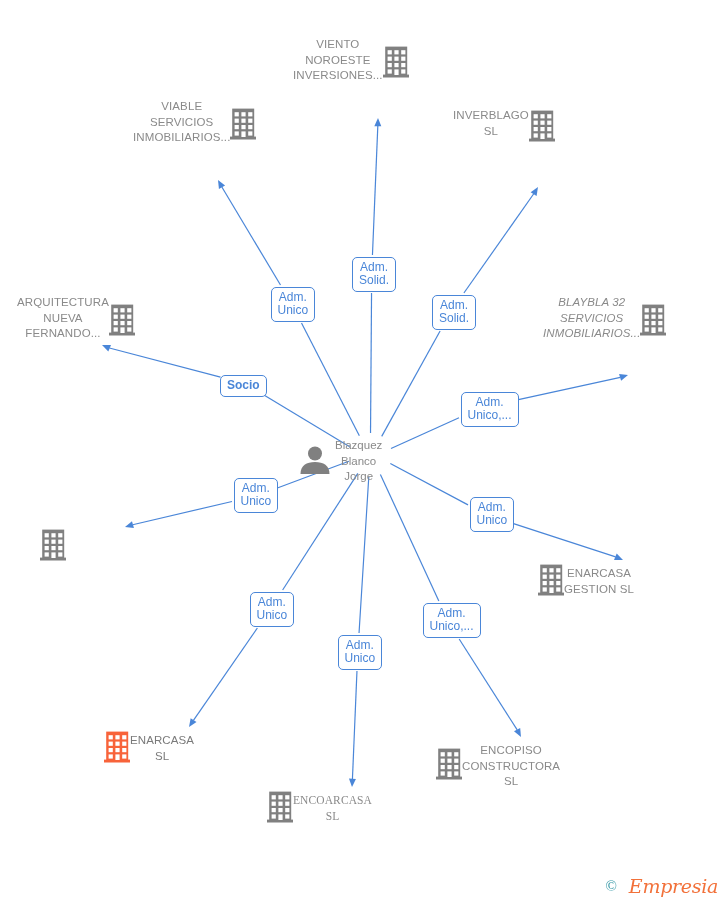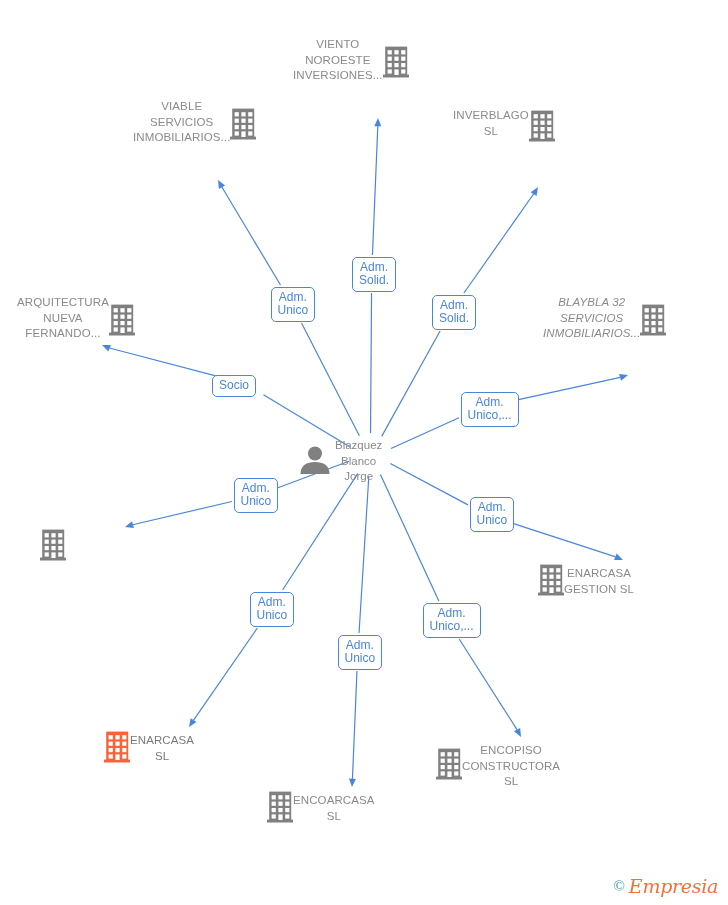--- a/index.html
+++ b/index.html
@@ -91,20 +91,21 @@
     font-size: 15px;
     color: #3a9aa8;
     font-family: "Liberation Serif", serif;
   }
   .wm-text {
     font-size: 19px;
     color: #f2713a;
     font-family: "DejaVu Serif", serif;
     font-style: italic;
     letter-spacing: -0.3px;
+    margin-left: 8px;
   }
 </style>
 </head>
 <body>
 
 <div id="canvas">
 
   <svg id="edge-layer" viewBox="0 0 728 905">
       <line x1="370.5221081007486" y1="433.0061962559649" x2="371.54896142433233" y2="293" stroke="#4a86d8" stroke-width="1.2"></line>
       <line x1="372.45103857566767" y1="255" x2="377.81014250881867" y2="125.99774681601276" stroke="#4a86d8" stroke-width="1.2"></line>
@@ -294,21 +295,21 @@
             <rect x="4.6" y="17" width="4.2" height="4.2" fill="#ffffff"></rect>
             <rect x="11.4" y="17" width="4.2" height="4.2" fill="#ffffff"></rect>
             <rect x="18.2" y="17" width="4.2" height="4.2" fill="#ffffff"></rect>
             <rect x="4.6" y="23.4" width="4.2" height="4.2" fill="#ffffff"></rect>
             <rect x="18.2" y="23.4" width="4.2" height="4.2" fill="#ffffff"></rect>
             <rect x="11.4" y="23.4" width="4.2" height="5.6" fill="#ffffff"></rect>
   </svg></span>
         <div class="node-label" style="color: rgb(122, 122, 122);">ENARCASA
 SL</div>
       </div>
-      <div class="node label-bottom" style="left: 352px; top: 789px;">
+      <div class="node label-bottom" style="left: 352px; top: 789px; font-family: Liberation Serif, serif;">
         <span class="node-icon"><svg width="26" height="32" viewBox="0 0 26 32">
     <rect x="2.2" y="0.6" width="22" height="28.4" fill="#808080"></rect>
     <rect x="0" y="28.6" width="26" height="2.9" fill="#808080"></rect>
     <rect x="4.6" y="4.2" width="4.2" height="4.2" fill="#ffffff"></rect>
             <rect x="11.4" y="4.2" width="4.2" height="4.2" fill="#ffffff"></rect>
             <rect x="18.2" y="4.2" width="4.2" height="4.2" fill="#ffffff"></rect>
             <rect x="4.6" y="10.6" width="4.2" height="4.2" fill="#ffffff"></rect>
             <rect x="11.4" y="10.6" width="4.2" height="4.2" fill="#ffffff"></rect>
             <rect x="18.2" y="10.6" width="4.2" height="4.2" fill="#ffffff"></rect>
             <rect x="4.6" y="17" width="4.2" height="4.2" fill="#ffffff"></rect>
@@ -343,21 +344,21 @@
 SL</div>
       </div>
     </div>
   <div id="labels-container">
       <div class="edge-label" style="left: 352px; top: 256.5px;">Adm.
 Solid.</div>
       <div class="edge-label" style="left: 270.5px; top: 286.5px;">Adm.
 Unico</div>
       <div class="edge-label" style="left: 432px; top: 294.5px;">Adm.
 Solid.</div>
-      <div class="edge-label" style="left: 212px; top: 375px;">Socio</div>
+      <div class="edge-label" style="left: 220px; top: 375px; font-weight: bold;">Socio</div>
       <div class="edge-label" style="left: 460.5px; top: 391.5px;">Adm.
 Unico,...</div>
       <div class="edge-label" style="left: 233.5px; top: 477.5px;">Adm.
 Unico</div>
       <div class="edge-label" style="left: 469.5px; top: 496.5px;">Adm.
 Unico</div>
       <div class="edge-label" style="left: 249.5px; top: 591.5px;">Adm.
 Unico</div>
       <div class="edge-label" style="left: 337.5px; top: 634.5px;">Adm.
 Unico</div>

